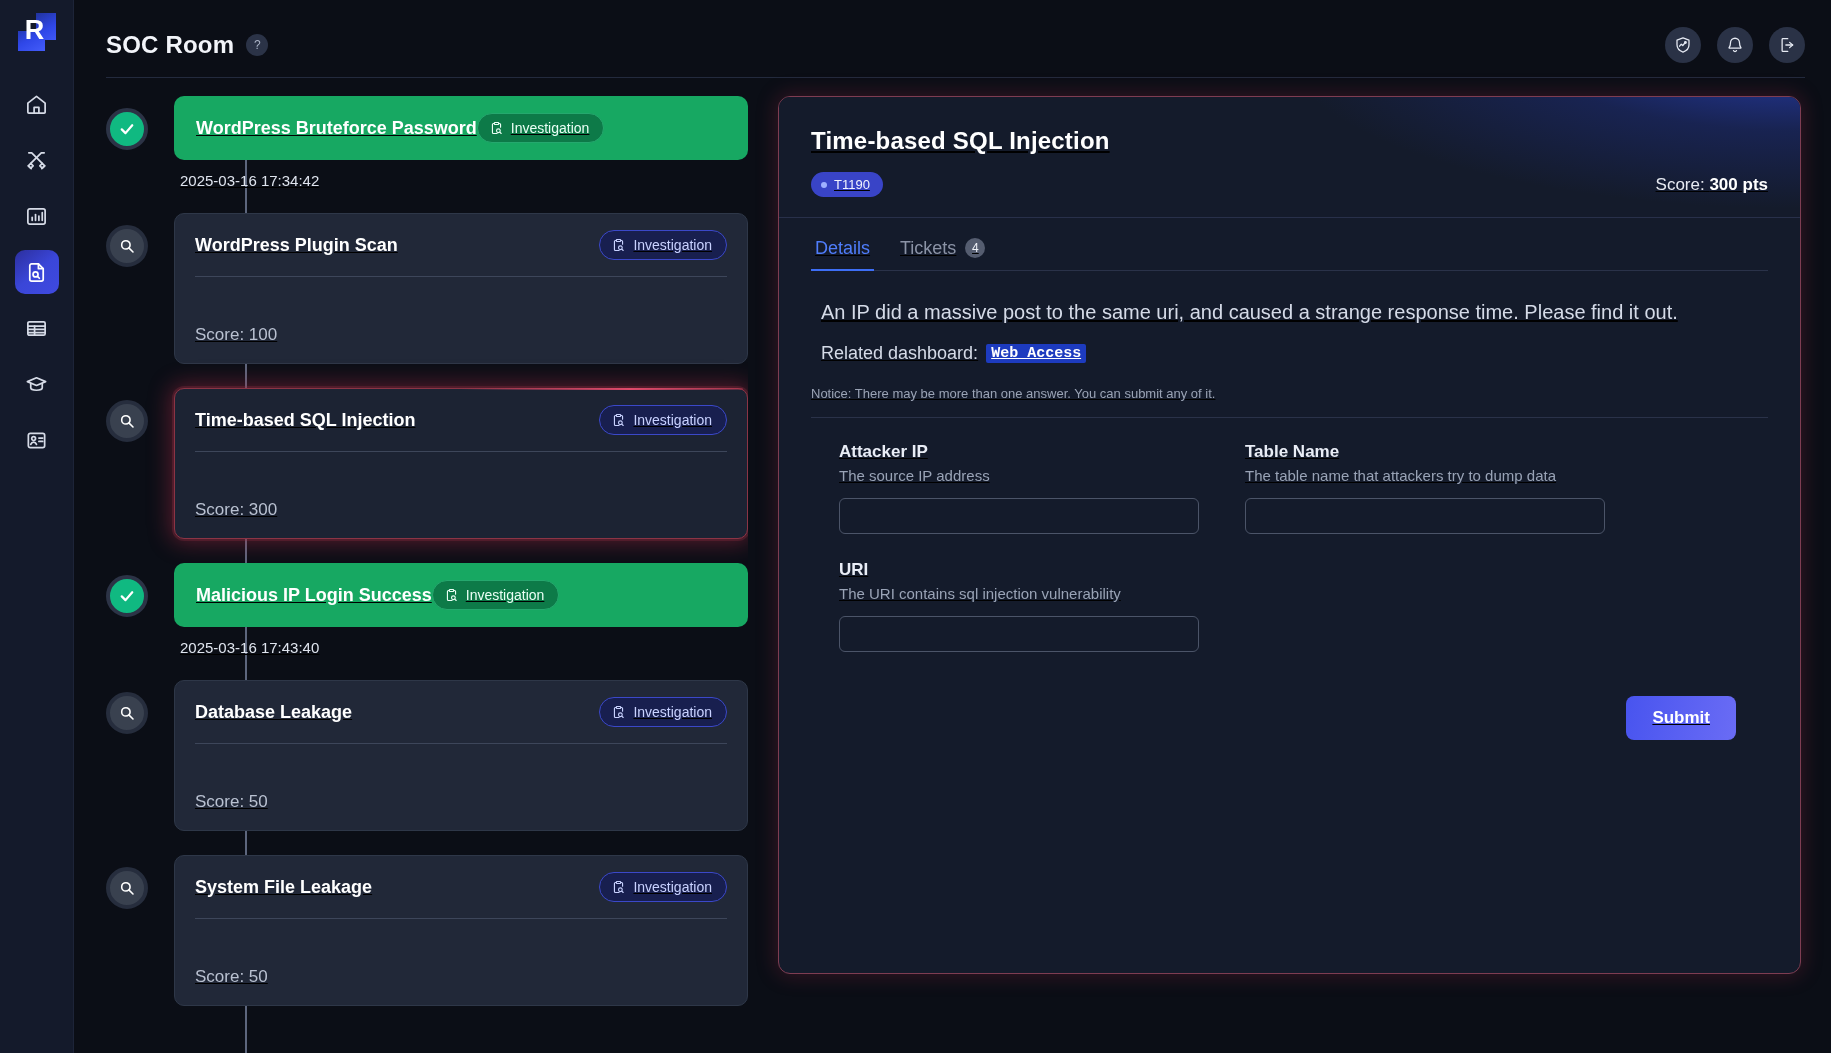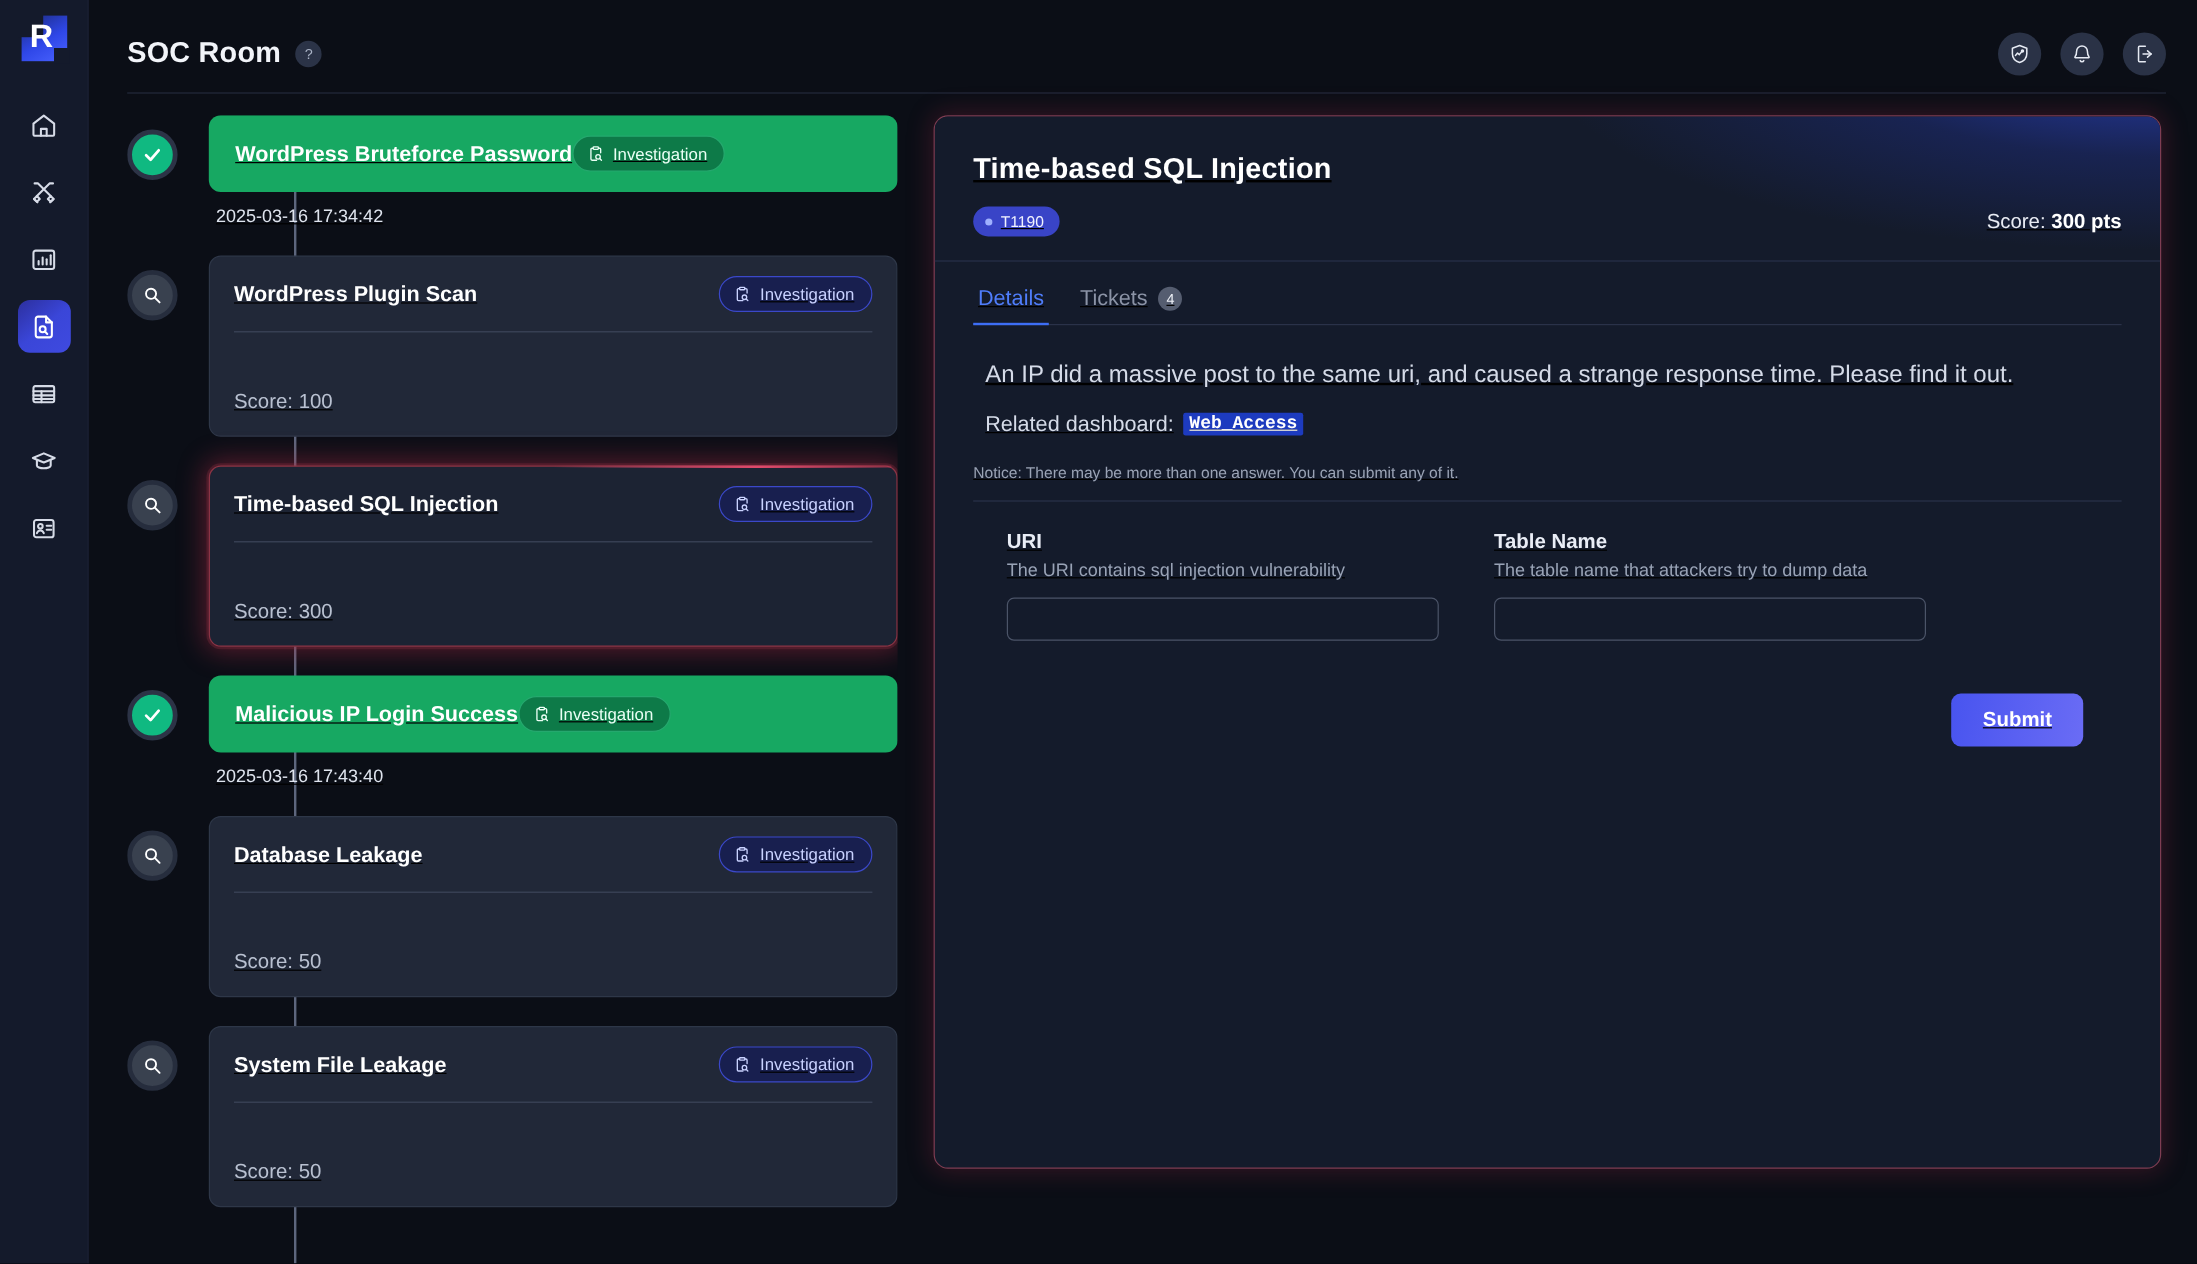--- a/index.html
+++ b/index.html
@@ -337,21 +337,21 @@
     height: 1px;
     background: #2a3249;
   }
   .tab {
     position: relative;
     padding: 6px 4px 12px 4px;
     font-size: 18px;
     color: #8b93a6;
     cursor: pointer;
     display: flex;
-    align-items: flex-end;
+    align-items: flex-start;
     gap: 9px;
   }
   .tab.active { color: #4f7dfb; }
   .tab.active::after {
     content: "";
     position: absolute;
     left: 0; right: 0; bottom: 0;
     height: 2px;
     background: #3d6ef5;
     z-index: 2;
@@ -809,33 +809,38 @@
               <span>Related dashboard:</span>
               <a class="dash-link">Web_Access</a>
             </div>
 
             <div class="notice">Notice: There may be more than one answer. You can submit any of it.</div>
 
             <div class="hr"></div>
 
             <div class="form-grid">
 
+              <div class="field">
+                <div class="field-label">Attacker IP</div>
+                <div class="field-hint">The source IP address</div>
+                <input class="field-input" type="text" placeholder="" style="">
+              </div>
+
+              <div class="field">
+                <div class="field-label">Table Name</div>
+                <div class="field-hint">The table name that attackers try to dump data</div>
+                <input class="field-input" type="text" placeholder="" style="">
+              </div>
 
               <div class="field">
                 <div class="field-label">URI</div>
                 <div class="field-hint">The URI contains sql injection vulnerability</div>
                 <input class="field-input" type="text" placeholder="" style="">
               </div>
 
-              <div class="field">
-                <div class="field-label">Table Name</div>
-                <div class="field-hint">The table name that attackers try to dump data</div>
-                <input class="field-input" type="text" placeholder="" style="">
-              </div>
-
             </div>
 
             <div class="submit-row">
               <button class="submit-btn">Submit</button>
             </div>
 
           </div>
         </div>
       </section>
 

